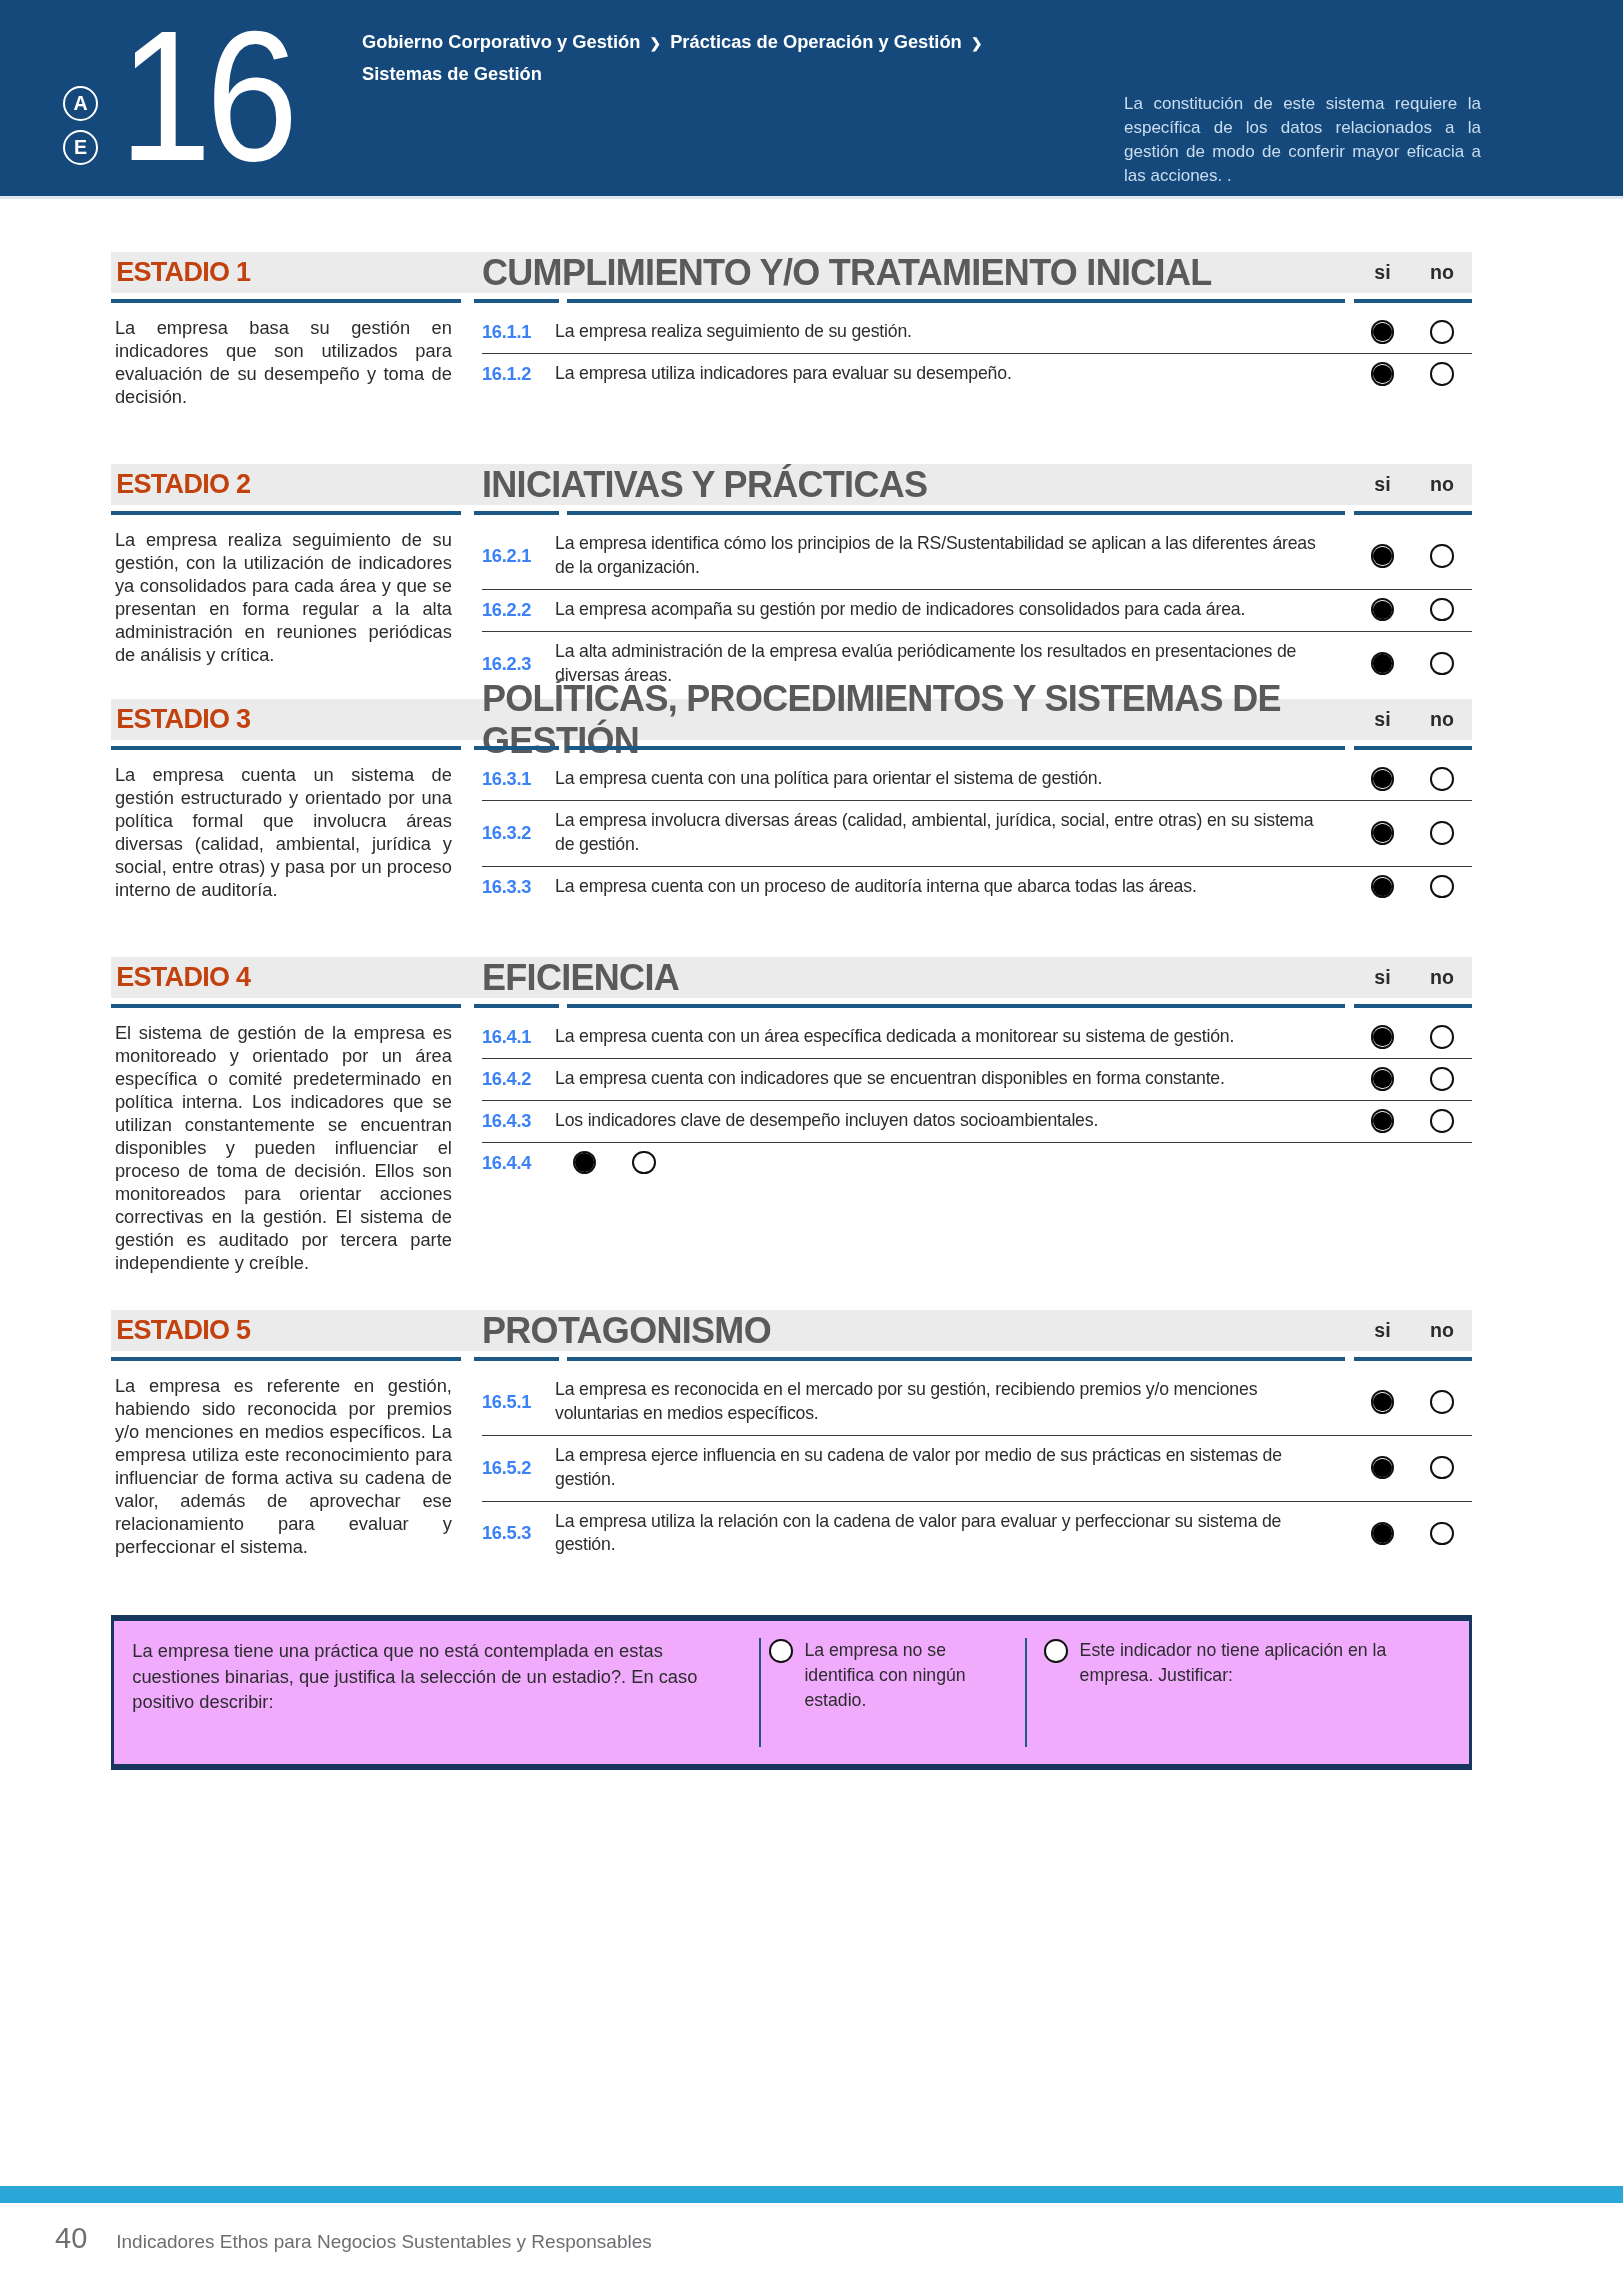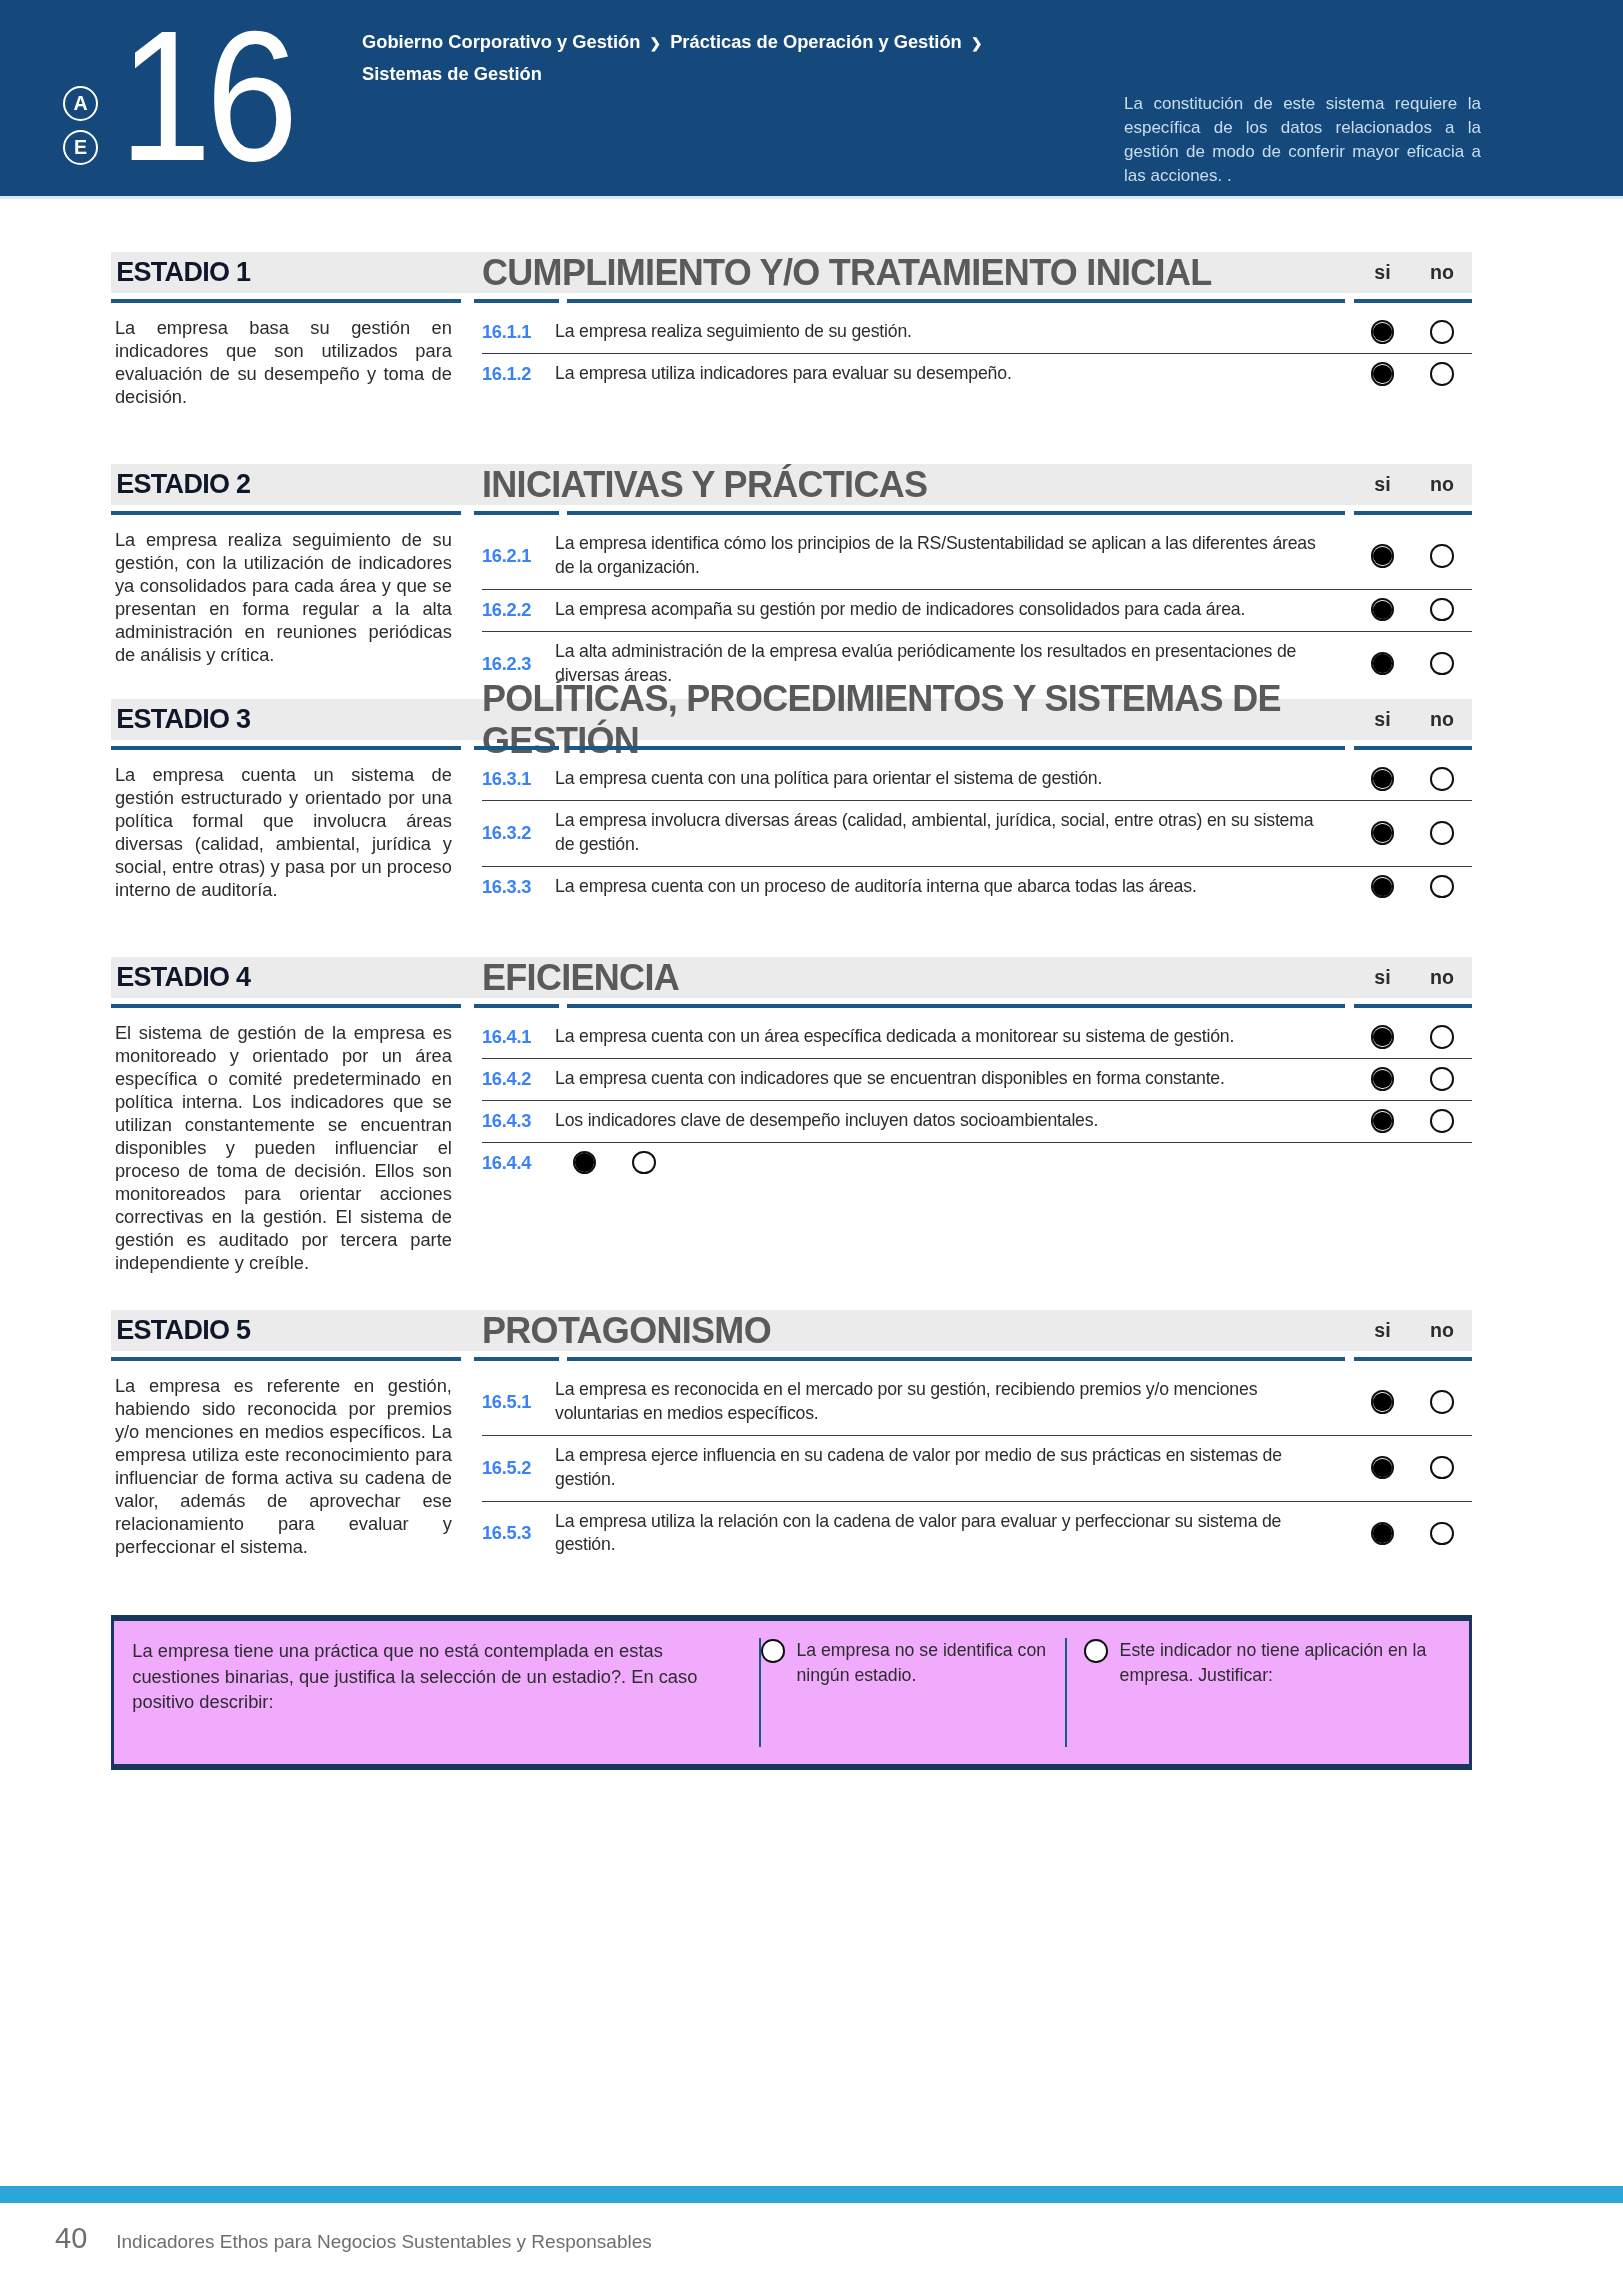--- a/index.html
+++ b/index.html
@@ -18,21 +18,21 @@
           display:flex;align-items:center;gap:9.2px;white-space:nowrap;}
   .crumbs2{position:absolute;left:362px;top:63px;color:#ffffff;font-size:18.3px;font-weight:bold;}
   .chev{font-size:13.7px;position:relative;top:0.7px;}
   .doc-title{position:absolute;left:362px;top:116px;color:#ffffff;font-size:38px;letter-spacing:-0.7px;}
   .head-note{position:absolute;left:1124px;top:92px;width:357px;color:#c9ddee;font-size:17px;
              line-height:1.42;text-align:justify;}
   .header-edge{position:absolute;left:0;top:196px;width:1623px;height:2.6px;background:#dce8f1;}
   
   .stage{position:absolute;left:111px;width:1361px;}
   .band{height:41px;background:#ebebeb;display:flex;align-items:center;}
-  .band-label{width:371px;padding-left:5.2px;box-sizing:border-box;color:#0f172a;font-size:27px;font-weight:bold;letter-spacing:-0.7px;}
+  .band-label{width:371px;padding-left:5.2px;box-sizing:border-box;color:#c2410c;font-size:27px;font-weight:bold;letter-spacing:-0.7px;}
   .band-title{flex:1;color:#595a5c;font-size:36px;font-weight:bold;letter-spacing:-0.7px;}
   .band-si{width:59px;text-align:center;color:#2c2c2e;font-size:19.6px;font-weight:bold;}
   .band-no{width:60px;text-align:center;color:#2c2c2e;font-size:19.6px;font-weight:bold;}
   .rule{margin-top:5.9px;display:flex;height:4.6px;}
   .rule .seg{background:#1c5886;height:4.6px;}
   .seg1{width:350px;margin-right:13px;}
   .seg2{width:85px;margin-right:7.9px;}
   .seg3{flex:1;margin-right:9.2px;}
   .seg4{width:118px;}
   .stage-content{position:relative;margin-top:8.5px;}
@@ -47,21 +47,21 @@
   .qcell.no{width:60px;}
   .radio{width:23.6px;height:23.6px;border:2px solid #101010;border-radius:50%;box-sizing:border-box;background:#fff;}
   .radio.filled{position:relative;}
   .radio.filled::after{content:"";position:absolute;left:0.7px;top:0.7px;width:18.3px;height:18.3px;background:#000;border-radius:50%;}
   
   .obox{position:absolute;left:111px;top:1615px;width:1361px;height:155px;box-sizing:border-box;
         background:#f0abfc;border:3.9px solid #17375e;border-top-width:6.5px;border-bottom-width:6.5px;
         display:flex;}
   .ocol1{width:645px;box-sizing:border-box;padding:17px 26px 0 18.3px;font-size:18.3px;line-height:1.4;color:#2c2c2e;}
   .odiv{width:2px;background:#1c5886;margin:17px 0;}
-  .ocol2{width:304px;box-sizing:border-box;padding:17px 13px 0 0;display:flex;gap:11.8px;}
+  .ocol2{width:264px;box-sizing:border-box;padding:17px 13px 0 8px;display:flex;gap:11.8px;}
   .ocol3{flex:1;box-sizing:border-box;padding:17px 13px 0 17px;display:flex;gap:12px;}
   .opt-text{font-size:17.7px;line-height:1.42;color:#2c2c2e;}
   .opt-radio{flex:0 0 auto;margin-top:1.3px;}
   
   .footer-band{position:absolute;left:0;top:2186px;width:1623px;height:17px;background:#2aa7d6;}
   .footer{position:absolute;left:55px;top:2222px;display:flex;align-items:baseline;gap:29px;color:#6c6e71;}
   .page-num{font-size:29px;}
   .footer-text{font-size:19px;}
   
   #stage1{top:252px;} #stage2{top:464px;} #stage3{top:699px;} #stage4{top:957px;} #stage5{top:1310px;}

